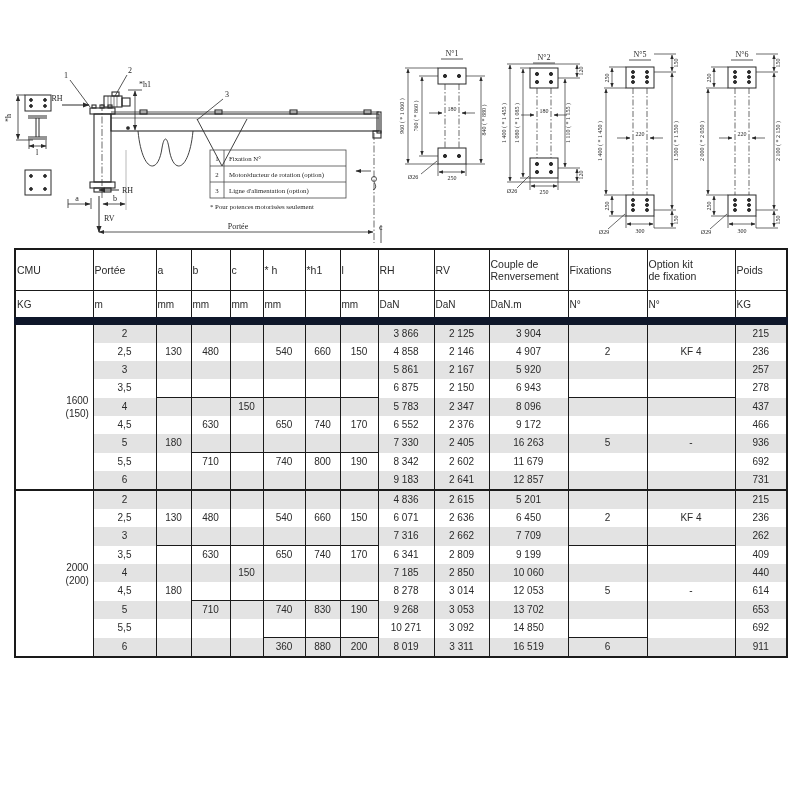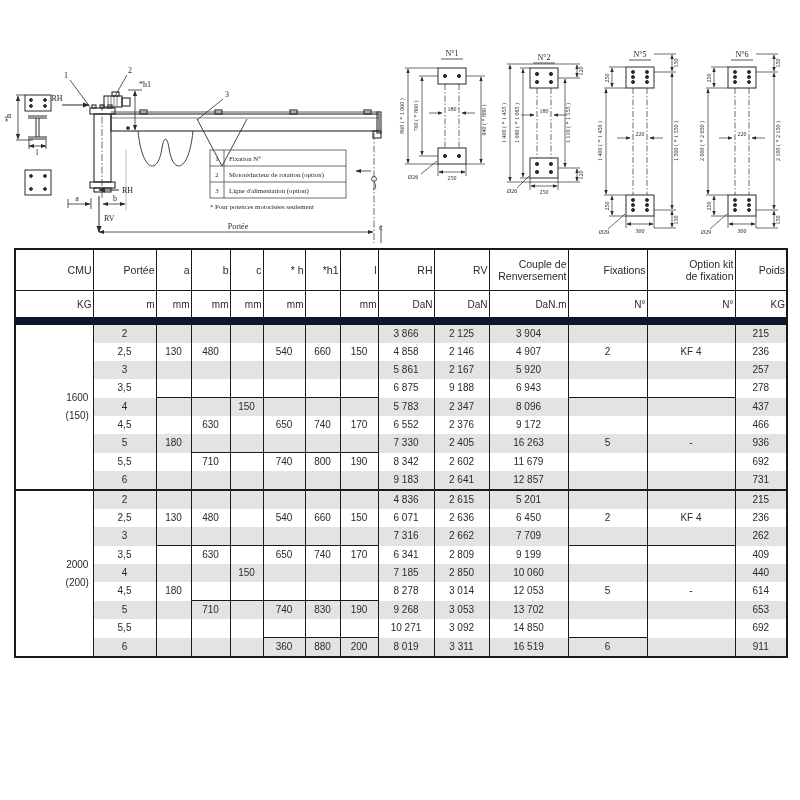--- a/index.html
+++ b/index.html
@@ -8,29 +8,29 @@
   svg{position:absolute;top:0;left:0;}
   svg text{font-family:"Liberation Serif",serif;fill:#1f1f1f;}
   .dwg-label{font-size:8px;}
   .dim-label{font-size:6px;}
   .fix-title{font-size:8px;}
   .legend-txt{font-size:6.8px;font-family:"Liberation Serif",serif;}
 
   table.spec{position:absolute;left:14px;top:248px;width:772px;border-collapse:collapse;
              table-layout:fixed;font-size:10px;color:#2a2a2a;}
   table.spec{border:2px solid #1a1a1a;}
-  table.spec th{border:1px solid #1a1a1a;font-weight:normal;text-align:right;
+  table.spec th{border:1px solid #1a1a1a;font-weight:normal;text-align:left;
                 white-space:pre-line;background:#fff;}
   table.spec tr.hdr th{height:38px;font-size:10.5px;}
   table.spec tr.unit th{height:24px;border-bottom:8px solid #0f172a;}
   table.spec td{border-left:1px solid #1a1a1a;border-right:1px solid #1a1a1a;
                 border-top:none;border-bottom:none;height:18px;line-height:18px;
                 text-align:center;padding:0;overflow:hidden;}
   table.spec tr.sh td{background:#e3e3e3;}
-  table.spec td.cmu{background:#ffffff !important;white-space:pre-line;line-height:18px;
+  table.spec td.cmu{background:#ffffff !important;white-space:pre-line;line-height:13px;
                     border-bottom:2px solid #1a1a1a;padding-left:46px;}
   table.spec tr.grpend td{border-bottom:2px solid #1a1a1a;}
   table.spec td.bb{border-bottom:1px solid #1a1a1a;}
   .footnote{position:absolute;left:18px;top:650px;font-size:10.5px;color:#2a2a2a;}
   .footnote span{margin-right:28px;}
 </style>
 </head>
 <body>
 
 <div class="sheet">
@@ -454,21 +454,21 @@
         </tr>
         <tr>
           <td>3,5</td>
           <td class="bb"></td>
           <td class="bb"></td>
           <td class="bb"></td>
           <td class="bb"></td>
           <td class="bb"></td>
           <td class="bb"></td>
           <td>6 875</td>
-          <td>9 188</td>
+          <td>2 150</td>
           <td>6 943</td>
           <td class="bb"></td>
           <td class="bb"></td>
           <td>278</td>
         </tr>
         <tr class="sh">
           <td>4</td>
           <td></td>
           <td></td>
           <td>150</td>

